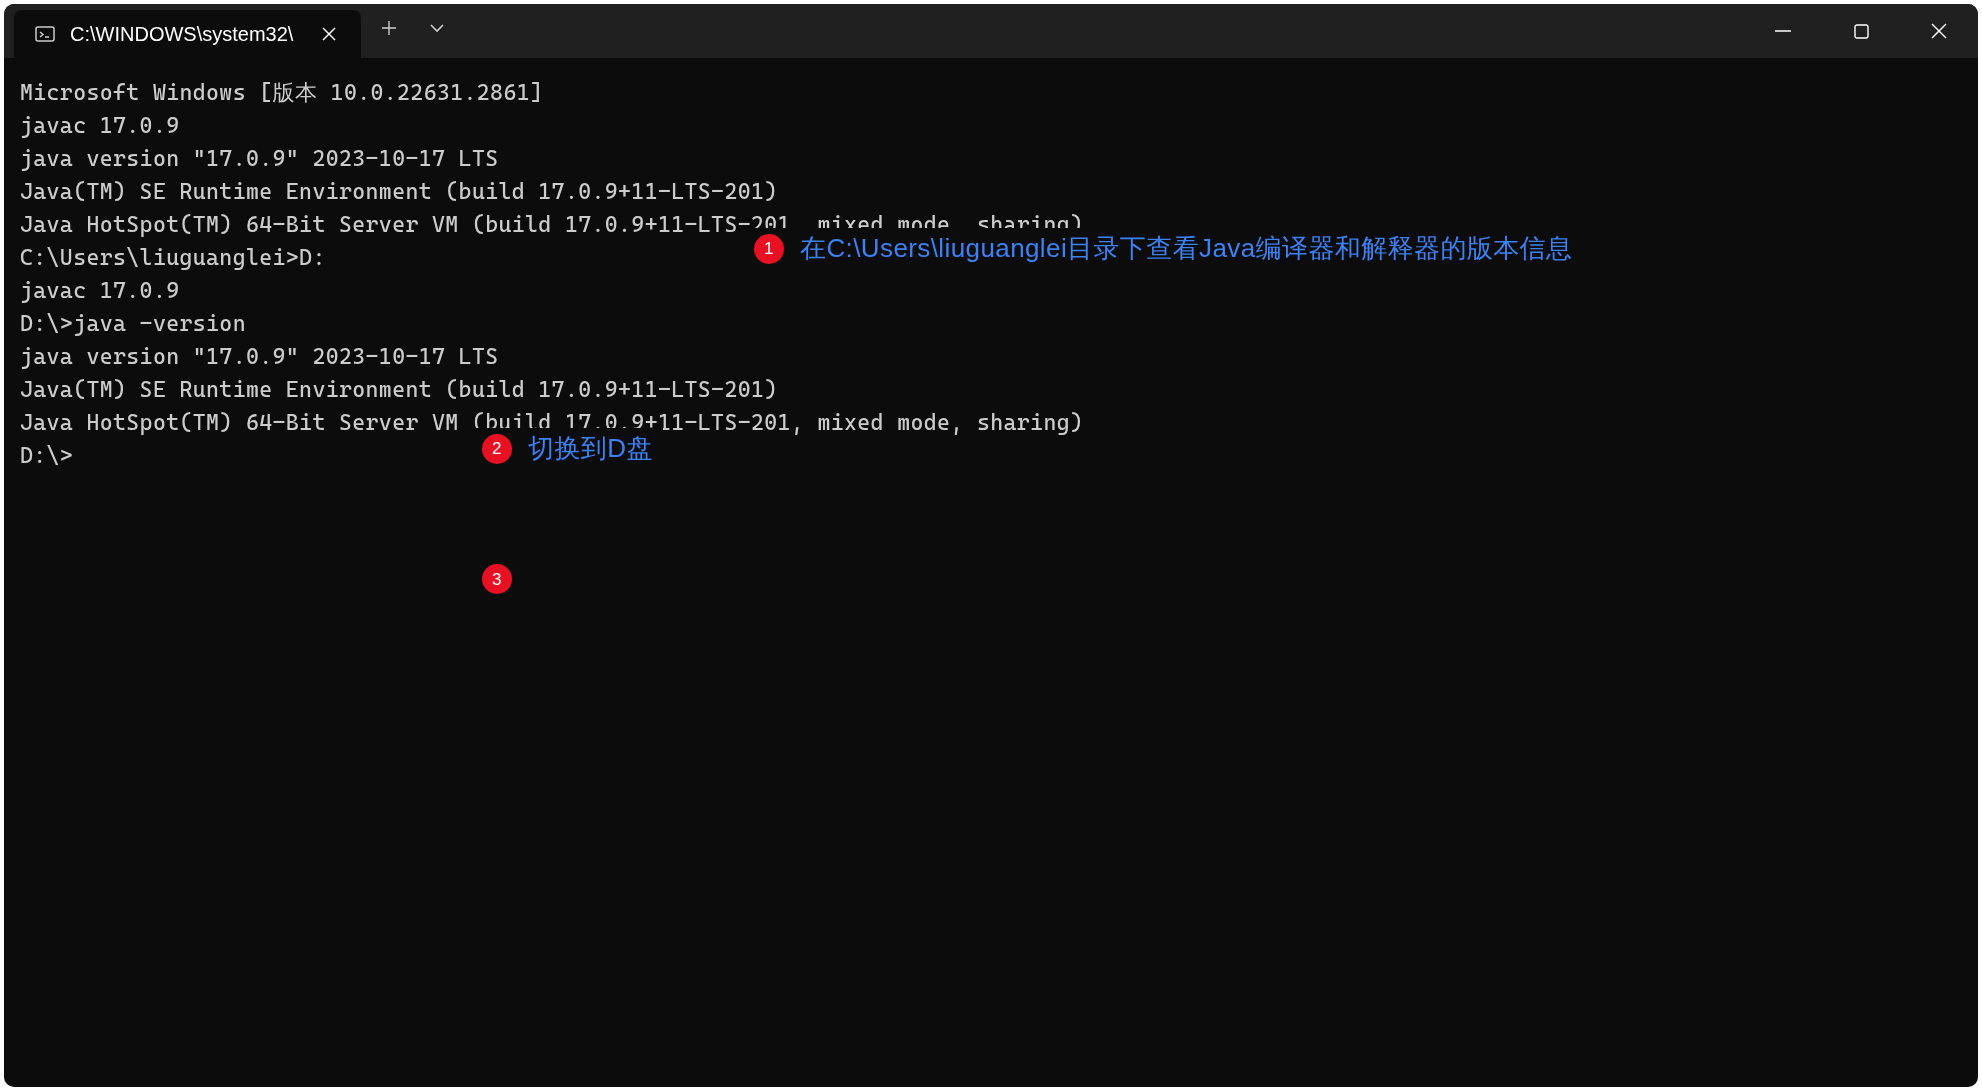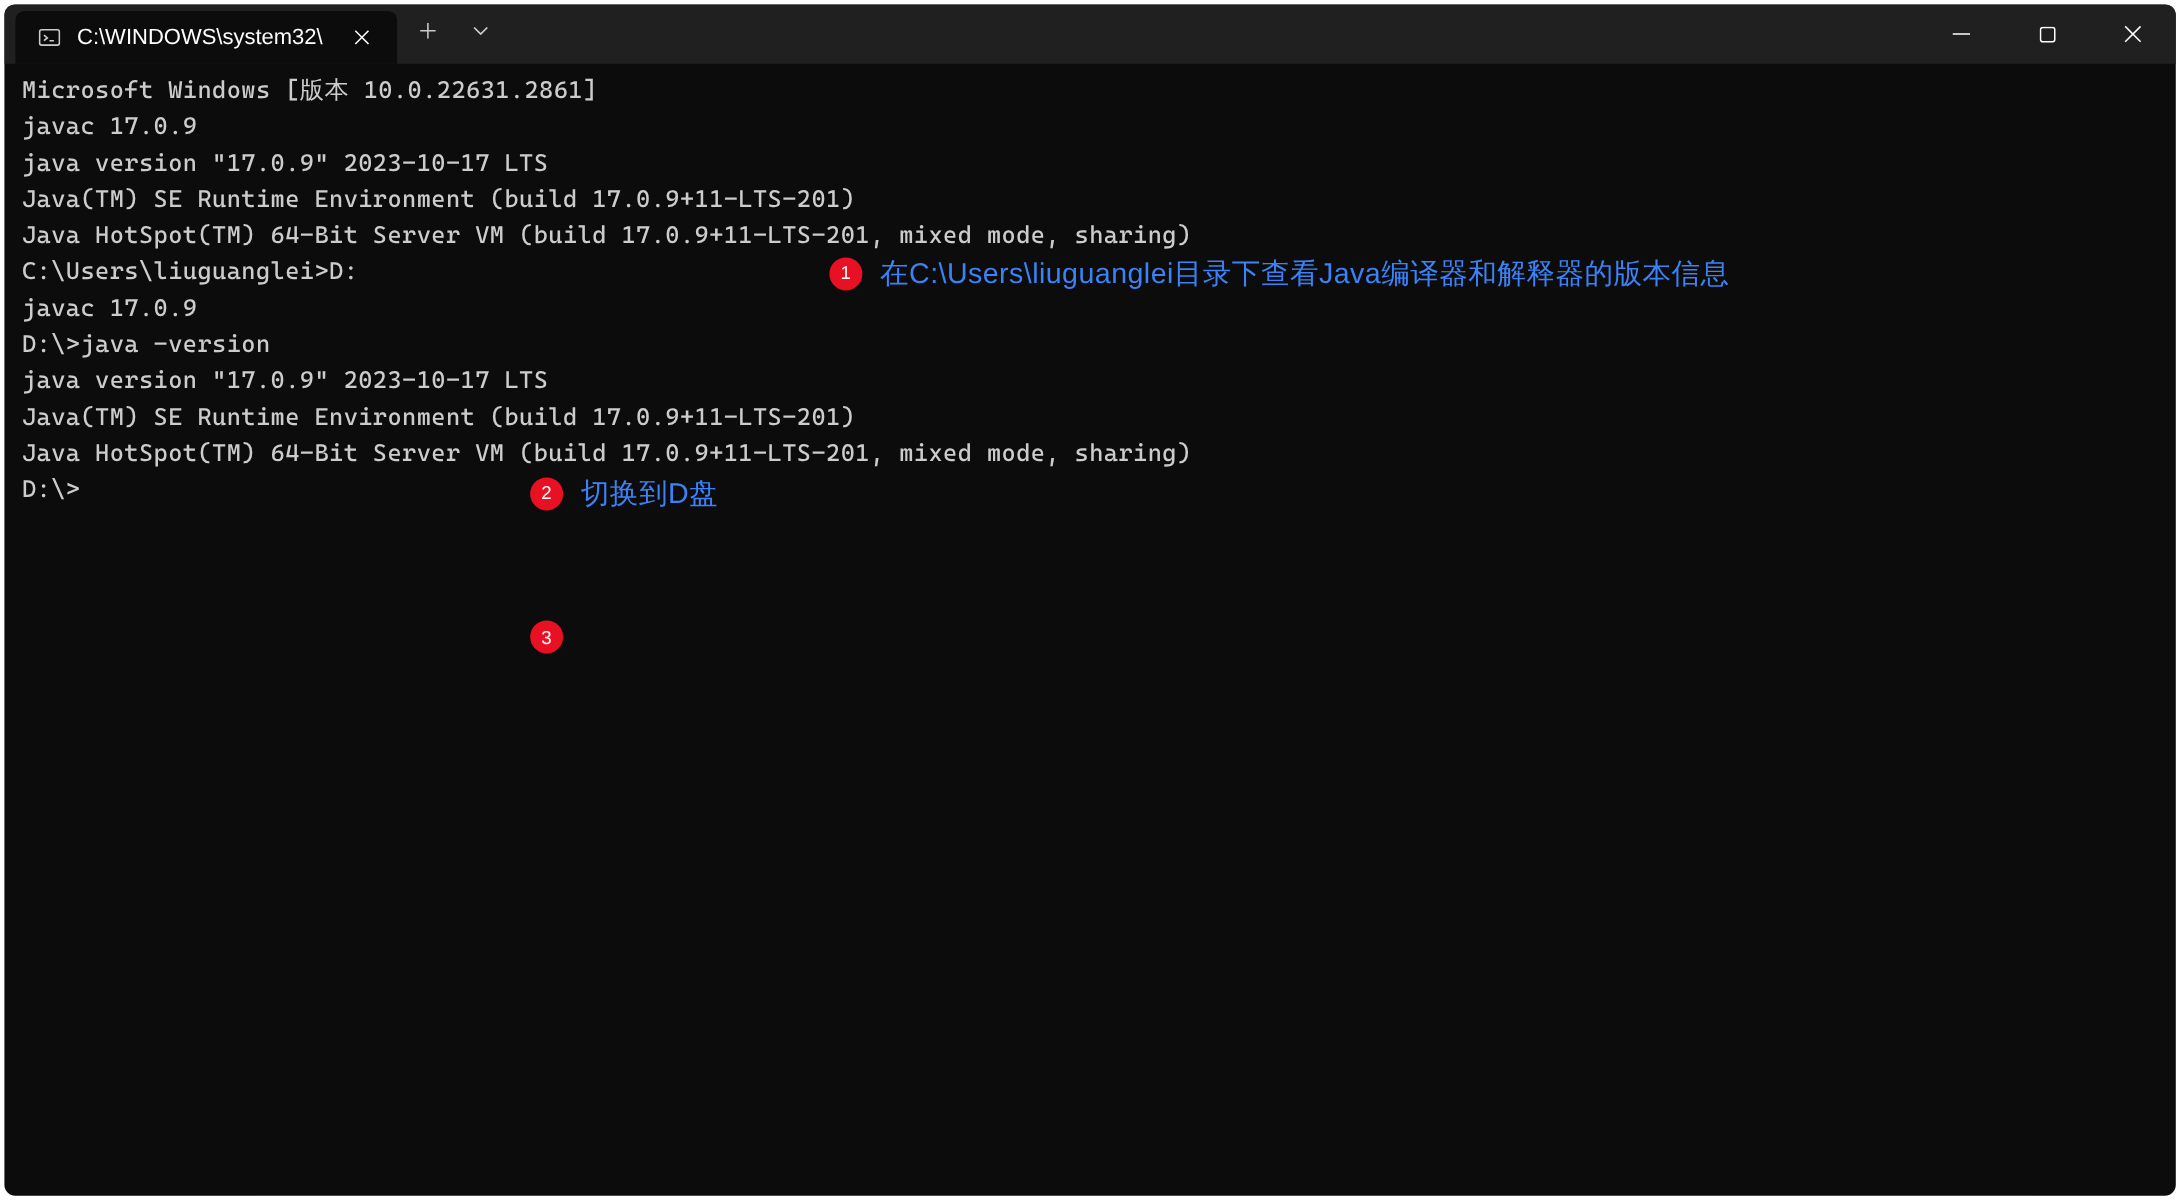--- a/index.html
+++ b/index.html
@@ -91,21 +91,21 @@
     .win-btn {
       width: 78px;
       height: 54px;
       display: flex;
       align-items: center;
       justify-content: center;
       color: #ffffff;
     }
     .terminal-content {
       flex: 1;
-      padding: 8px 16px;
+      padding: 18px 16px;
       color: #cccccc;
       font-size: 22px;
       line-height: 33px;
       position: relative;
       font-family: 'Cascadia Mono', 'Consolas', monospace;
       letter-spacing: 0.4px;
     }
     .terminal-line {
       white-space: pre;
       color: #cccccc;

